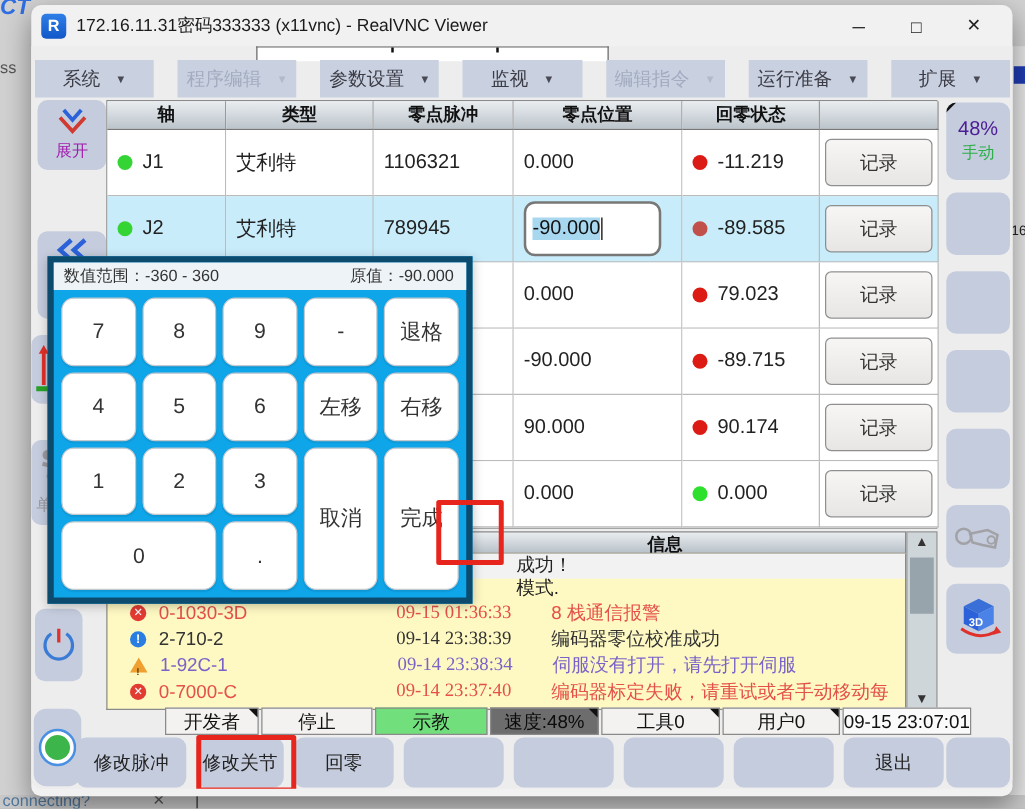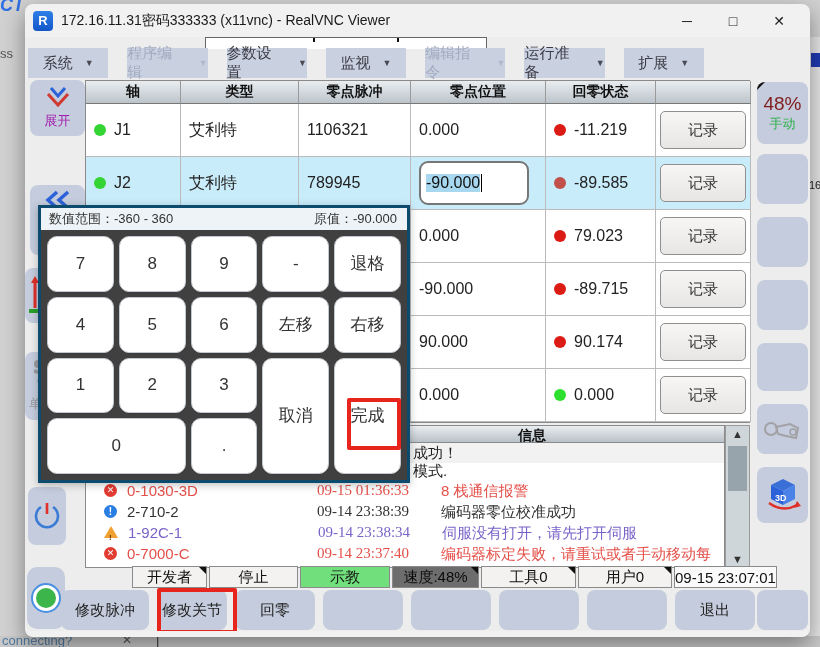--- a/index.html
+++ b/index.html
@@ -29,21 +29,21 @@
   .title-text { font-size:14px; color:#1a1a1a; flex:1; white-space:nowrap; overflow:hidden; }
   .win-btn { width:46px; text-align:center; font-size:14px; color:#222; cursor:default; }
   .canvas { position:absolute; left:0; top:33px; right:0; bottom:6px; background:#ededee;
             border-radius:0 0 8px 8px; overflow:hidden; }
 
   
   .topbox { left:180px; top:0; width:282px; height:12px; background:#fff; border:1px solid #666; border-bottom:none; }
   .topbox .tick { position:absolute; top:0; width:2px; height:4px; background:#111; }
 
   
-  .menubar { left:3px; top:11px; width:676px; height:30px; display:flex; gap:19px; }
+  .menubar { left:3px; top:11px; width:780px; height:30px; display:flex; gap:19px; }
   .mi { flex:1; background:#c9d1e1; display:flex; align-items:center; justify-content:center;
         font-size:15px; color:#3c3c46; gap:12px; }
   .mi.dis { color:#a3abc0; }
   .mi .arr { font-size:9px; color:#4a4a55; } .mi.dis .arr { color:#b2b9cb; }
 
   
   .sbtn { background:#c4ccdd; border-radius:8px; display:flex; flex-direction:column;
           align-items:center; justify-content:center; gap:4px; }
   .sbtn .lbl { font-size:13px; color:#a21caf; }
   .lbl-gray { font-size:13px; color:#9a9aa2; }
@@ -62,40 +62,40 @@
   .dot { width:12px; height:12px; border-radius:50%; margin-right:8px; flex:0 0 auto; }
   .rec-cell { justify-content:center; padding-left:0; }
   .rec-btn { width:86px; height:38px; background:linear-gradient(#f7f6f5,#e8e6e4); border:1px solid #8f8f8f;
              border-radius:5px; font-size:15px; color:#333; display:flex; align-items:center; justify-content:center; }
   .zp-input { width:110px; height:44px; background:#fff; border:2px solid #777; border-radius:9px;
               display:flex; align-items:center; padding-left:5px; font-size:16px; color:#111; }
   .zp-input .seltext { background:#a8d8f0; }
   .caret { display:inline-block; width:1px; height:18px; background:#000; margin-left:1px; }
 
   
-  .keypad { left:13px; top:168px; width:372px; height:278px; background:#404040; border:3px solid #0c4a6e;
+  .keypad { left:13px; top:168px; width:340px; height:278px; background:#0ea5e9; border:5px solid #0c4a6e;
             box-shadow:0 2px 8px rgba(0,0,0,.25); z-index:20; }
   .kp-head { height:22px; display:flex; justify-content:space-between; align-items:center;
              padding:0 10px 0 8px; font-size:13px; color:#333; background:#eef3f7; }
   .kp-grid { position:absolute; left:0; top:22px; right:0; bottom:0; display:grid;
              grid-template-columns:repeat(5,1fr); grid-template-rows:repeat(4,1fr); gap:5px; padding:6px; }
   .key { background:#fff; border:1px solid #c4c9cf; border-radius:10px; font-size:17px; color:#333;
          display:flex; align-items:center; justify-content:center; box-shadow:0 1px 1px rgba(0,0,0,.08); }
   .key-cancel { grid-column:4; grid-row:3/5; }
   .key-done   { grid-column:5; grid-row:3/5; }
   .key-zero   { grid-column:1/3; }
 
   
   .anno { border:4px solid #e8251d; border-radius:2px; z-index:40; background:transparent; }
 
   
   .info-head { left:60px; top:388px; width:640px; height:18px; background:linear-gradient(#e9edf0,#b9c2c9);
                border:1px solid #8a8a8a; font-size:14px; font-weight:bold; color:#111; }
   .info-title { position:absolute; left:432px; top:1px; }
-  .info-body { left:60px; top:406px; width:640px; height:125px; background:#ffffff; border:1px solid #8a8a8a;
+  .info-body { left:60px; top:406px; width:640px; height:125px; background:#fef9c3; border:1px solid #8a8a8a;
                border-top:none; overflow:hidden; font-size:15px; }
   .pline { padding-left:327px; height:20px; line-height:19px; color:#222; white-space:nowrap; }
   .pline.hl { background:#f2f2f2; height:20px; }
   .pline2 { height:17px; line-height:16px; }
   .log-row { display:flex; align-items:flex-start; min-height:21px; line-height:21px; padding-left:18px; }
   .log-ic { flex:0 0 auto; margin-top:4px; margin-right:10px; }
   .log-code { flex:0 0 190px; white-space:nowrap; }
   .log-time { flex:0 0 110px; white-space:nowrap;font-family:Liberation Serif, serif; }
   .log-text { flex:1; margin-left:14px; line-height:21px; }
   .ic-err { width:13px; height:13px; border-radius:50%; background:#e23b32; color:#fff; font-size:9px;
@@ -126,21 +126,21 @@
   .bbtn { background:#c4ccdd; border-radius:8px; font-size:15px; color:#222; display:flex;
           align-items:center; justify-content:center; }
   .corner-btn { left:732px; top:553px; width:51px; height:40px; background:#c4ccdd; border-radius:8px; }
 
   
   .rbtn { left:732px; width:51px; background:#c4ccdd; border-radius:8px; display:flex; flex-direction:column;
           align-items:center; justify-content:center; }
   .rspeed { position:relative; overflow:hidden; }
   .rspeed::before { content:""; position:absolute; left:0; top:0; border-top:8px solid #111;
                     border-right:8px solid transparent; }
-  .rspeed .pct { font-size:19px; color:#7f1d1d; }
+  .rspeed .pct { font-size:16px; color:#4c1d95; }
   .rspeed .mode { font-size:13px; color:#2faf4a; }
 
   
   .circle-btn { left:2px; top:530px; width:38px; height:62px; background:#c4ccdd; border-radius:10px;
                 display:flex; align-items:center; justify-content:center; }
   .circle-ring { width:30px; height:30px; border:2px solid #4a90e2; border-radius:50%;
                  display:flex; align-items:center; justify-content:center; background:#fff; }
   .circle-core { width:20px; height:20px; border-radius:50%; background:#3cb54a; }
 </style>
 </head>

